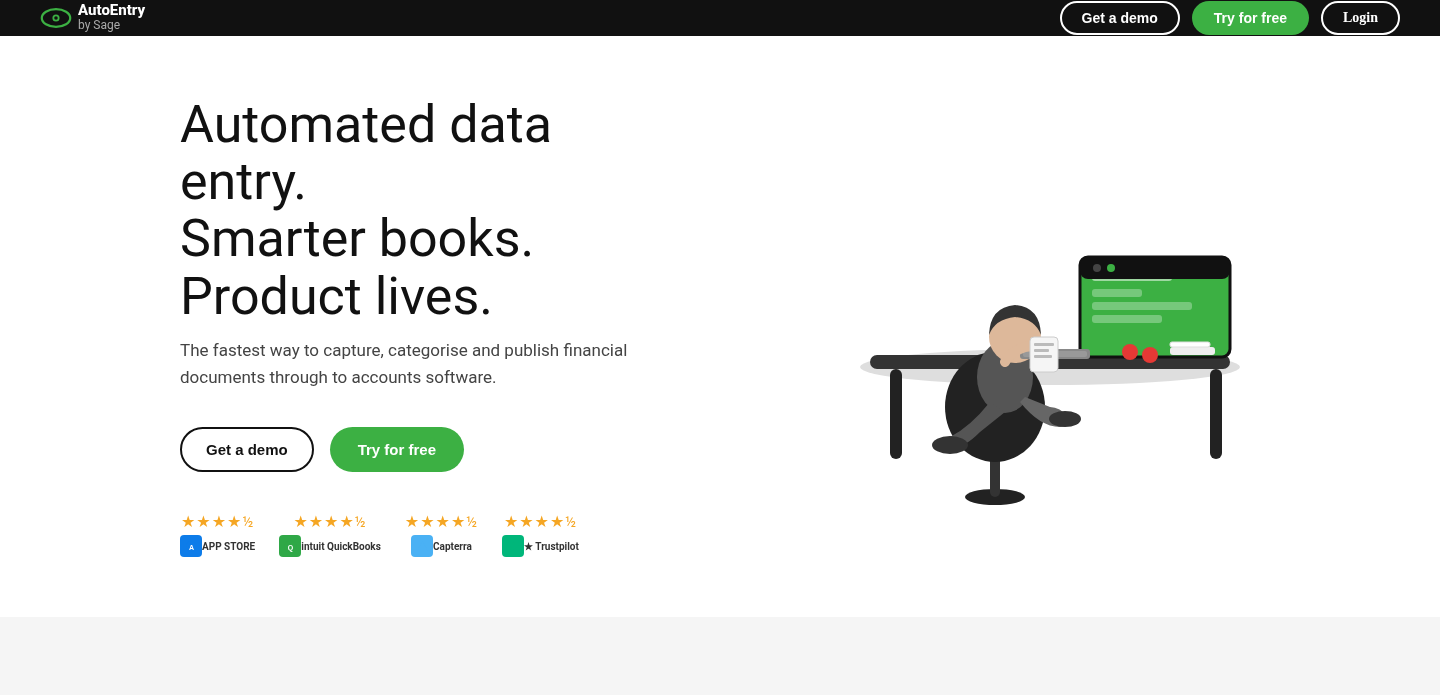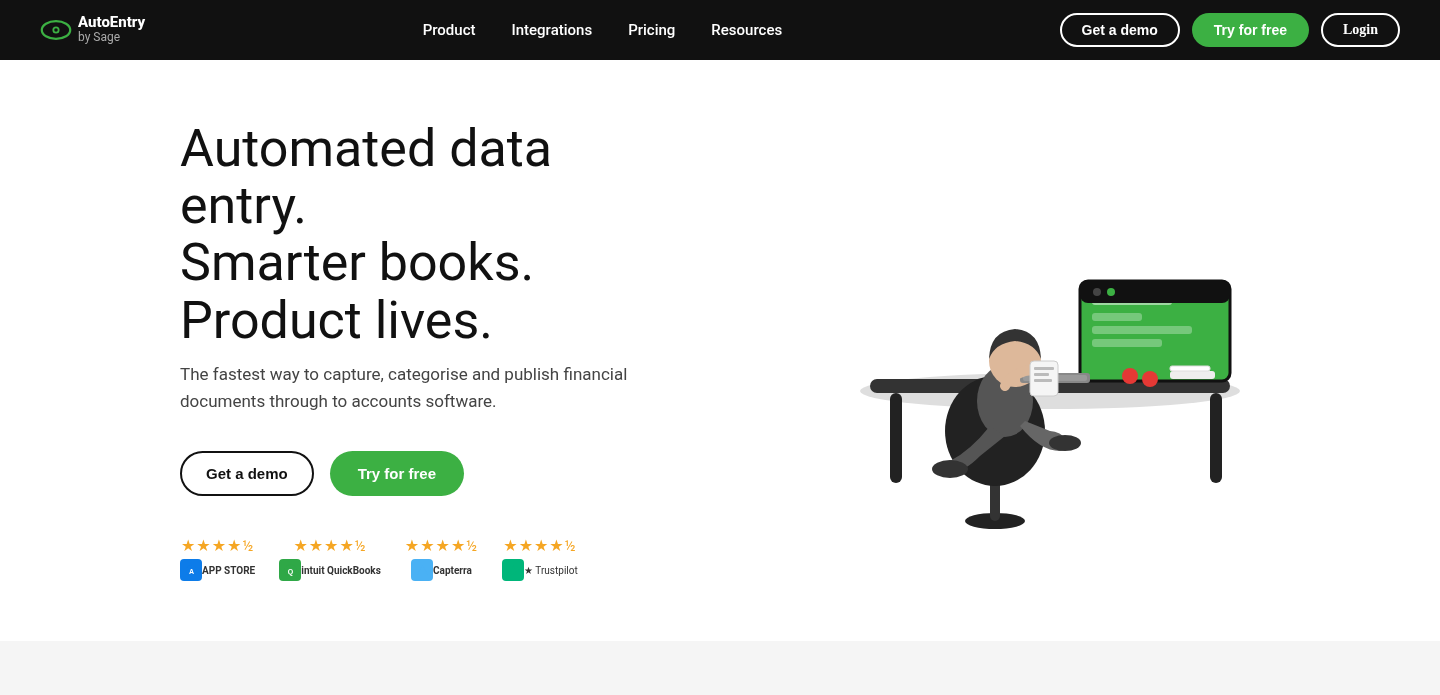--- a/index.html
+++ b/index.html
@@ -5,21 +5,21 @@
     * { margin: 0; padding: 0; box-sizing: border-box; }
     body { font-family: -apple-system, BlinkMacSystemFont, 'Segoe UI', Roboto, sans-serif; background: #fff; }
 
     
     nav {
       background: #111;
       display: flex;
       align-items: center;
       justify-content: space-between;
       padding: 0 40px;
-      height: 60px;
+      height: 36px;
       position: sticky; top: 0; z-index: 100;
     }
     .nav-logo {
       display: flex; align-items: center; gap: 6px;
     }
     .logo-icon {
       width: 32px; height: 32px;
     }
     .nav-links {
       display: flex; gap: 36px; align-items: center;
@@ -139,26 +139,20 @@
       <ellipse cx="18" cy="18" rx="16" ry="10" stroke="#3cb043" stroke-width="2.5" fill="none"></ellipse>
       <circle cx="18" cy="18" r="4" fill="#3cb043"></circle>
       <circle cx="18" cy="18" r="2" fill="#111"></circle>
     </svg>
     <div>
       <div style="color:#fff;font-weight:800;font-size:15px;line-height:1">AutoEntry</div>
       <div style="color:#aaa;font-size:12px;line-height:1.2">by Sage</div>
     </div>
   </div>
 
-  <div class="nav-links">
-    <a href="#">Product</a>
-    <a href="#">Integrations</a>
-    <a href="#">Pricing</a>
-    <a href="#">Resources</a>
-  </div>
 
   <div class="nav-actions">
     <button class="btn-demo">Get a demo</button>
     <button class="btn-try">Try for free</button>
     <button class="btn-login">Login</button>
   </div>
 </nav>
 
 <section class="hero">
   <div class="hero-left">
@@ -214,21 +208,21 @@
       </div>
 
       <div class="rating-item">
         <div class="stars">★★★★<span style="font-size:14px">½</span></div>
         <div class="rating-logo">
           <span class="rating-badge badge-trustpilot">
             <svg width="13" height="13" viewBox="0 0 13 13">
                 <polygon points="6.5,1 8,5 12.5,5 8.5,7.5 10,12 6.5,9.5 3,12 4.5,7.5 0.5,5 5,5" fill="#00b67a"></polygon>
               </svg>
           </span>
-          <span style="font-size:10px;color:#333;font-weight:400">★ Trustpilot</span>
+          <span style="font-size:10px;color:#333;font-weight:700">★ Trustpilot</span>
         </div>
       </div>
     </div>
   </div>
 
   <div class="hero-right">
     <svg class="illustration-svg" viewBox="0 0 420 380" fill="none" xmlns="http://www.w3.org/2000/svg">
 
       <ellipse cx="210" cy="230" rx="190" ry="18" fill="#222" opacity="0.15"></ellipse>
       <rect x="30" y="218" width="360" height="14" rx="7" fill="#333"></rect>

